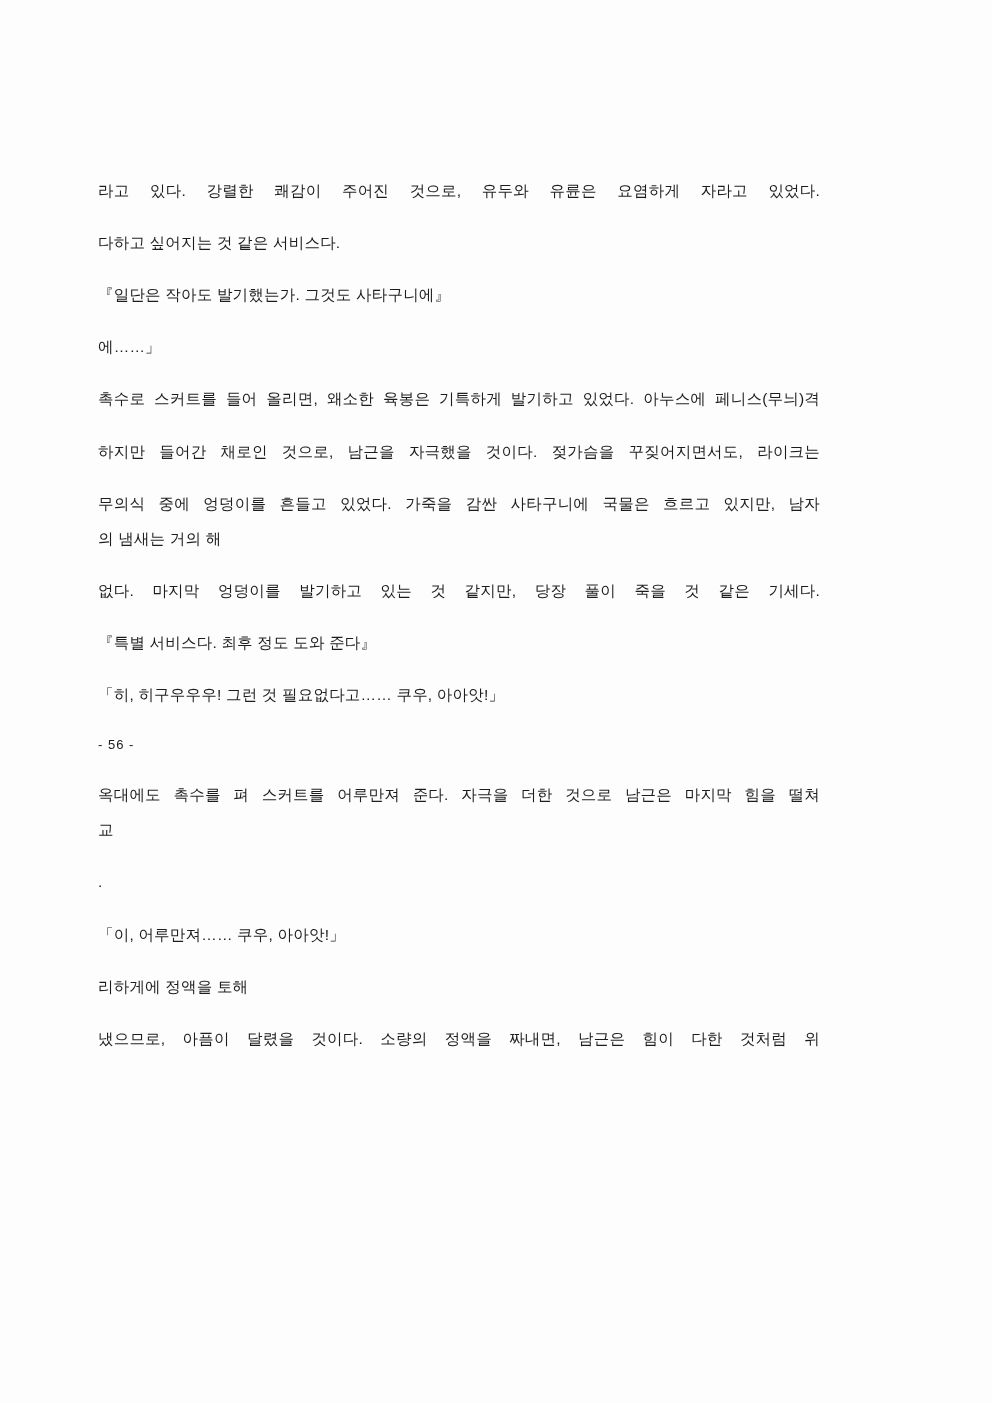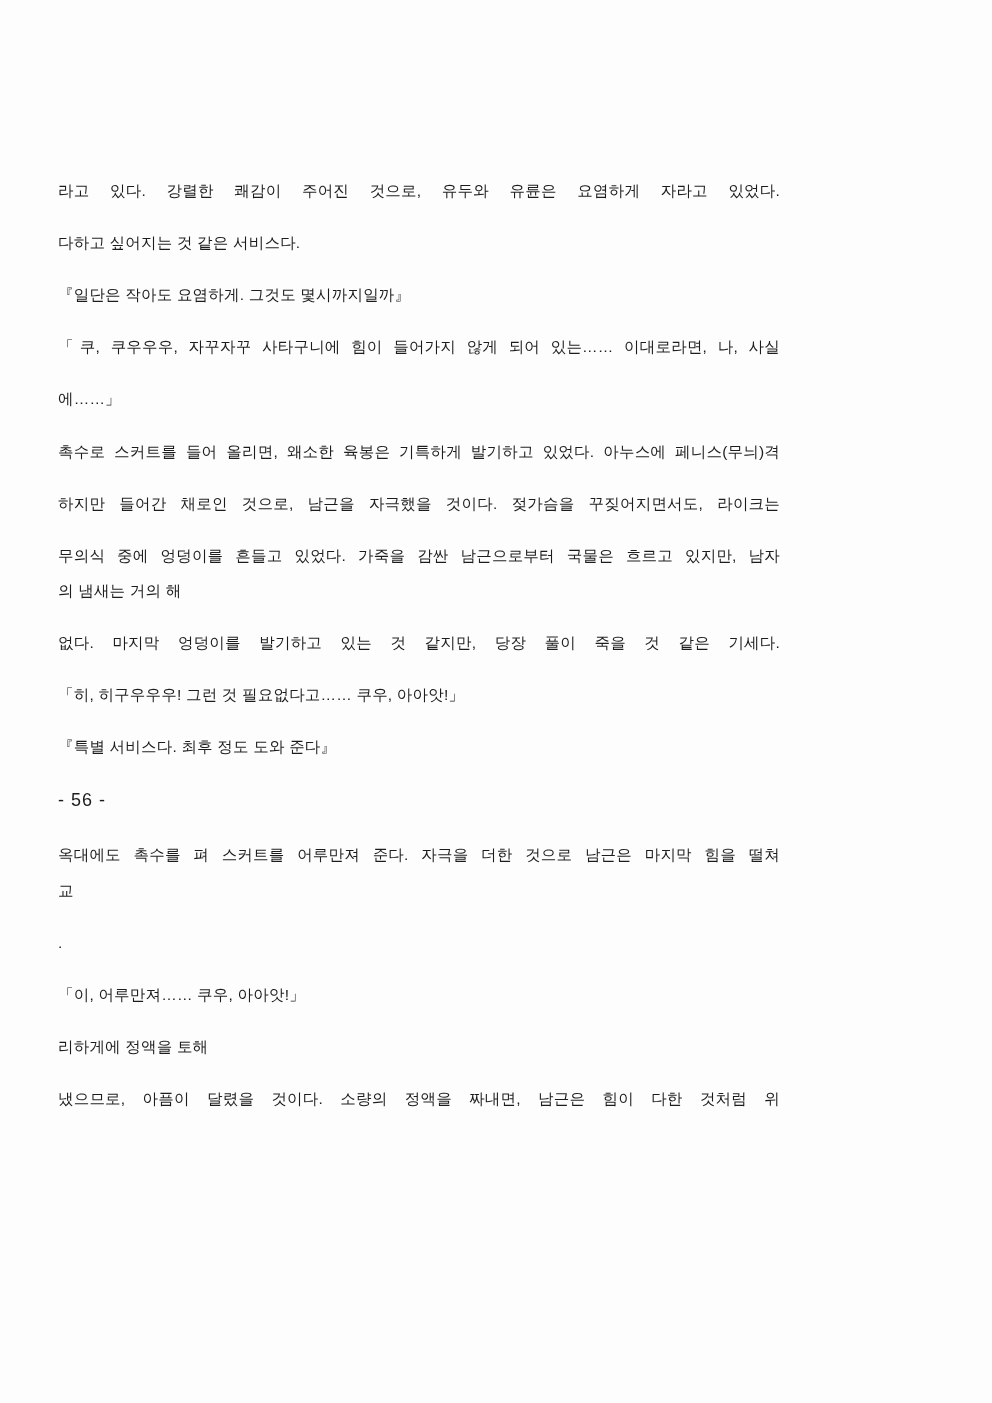--- a/index.html
+++ b/index.html
@@ -13,21 +13,21 @@
     font-family: "Liberation Sans", sans-serif;
     color: #1a1a1a;
     -webkit-font-smoothing: antialiased;
   }
   .page {
     position: relative;
     width: 992px;
     height: 1403px;
     background: #fdfdfd;
     box-sizing: border-box;
-    padding: 178px 133px 0 58px;
+    padding: 178px 133px 0 98px;
   }
   .doc-body {
     width: 722px;
   }
   .para {
     font-size: 15.5px;
     line-height: 1.62;
     letter-spacing: 0.2px;
     color: #1c1c1c;
     margin: 0 0 27px 0;
@@ -41,56 +41,55 @@
   }
   .para.justify-stretch {
     text-align: justify;
     text-align-last: justify;
   }
   .para.dot {
     font-size: 15.5px;
     margin-bottom: 27px;
   }
   .page-number {
-    font-size: 18px;
+    font-size: 13px;
     line-height: 1.62;
     color: #1c1c1c;
     margin: 0 0 27px 0;
     letter-spacing: 1px;
   }
 </style>
 </head>
 <body>
 
 <div class="page">
   <div class="doc-body">
 
     <p class="para justify-stretch">라고 있다. 강렬한 쾌감이 주어진 것으로, 유두와 유륜은 요염하게 자라고 있었다.</p>
 
     <p class="para">다하고 싶어지는 것 같은 서비스다.</p>
 
-    <p class="para">『일단은 작아도 요염하게. 그것도 몇시까지일까』</p>
+    <p class="para">『일단은 작아도 발기했는가. 그것도 사타구니에』</p>
 
-    <p class="para justify-stretch">「쿠, 쿠우우우, 자꾸자꾸 사타구니에 힘이 들어가지 않게 되어 있는…… 이대로라면, 나, 사실</p>
 
     <p class="para">에……」</p>
 
     <p class="para justify-stretch">촉수로 스커트를 들어 올리면, 왜소한 육봉은 기특하게 발기하고 있었다. 아누스에 페니스(무늬)격</p>
 
     <p class="para justify-stretch">하지만 들어간 채로인 것으로, 남근을 자극했을 것이다. 젖가슴을 꾸짖어지면서도, 라이크는</p>
 
-    <p class="para justify-stretch tight">무의식 중에 엉덩이를 흔들고 있었다. 가죽을 감싼 남근으로부터 국물은 흐르고 있지만, 남자</p>
+    <p class="para justify-stretch tight">무의식 중에 엉덩이를 흔들고 있었다. 가죽을 감싼 사타구니에 국물은 흐르고 있지만, 남자</p>
 
     <p class="para">의 냄새는 거의 해</p>
 
     <p class="para justify-stretch">없다. 마지막 엉덩이를 발기하고 있는 것 같지만, 당장 풀이 죽을 것 같은 기세다.</p>
 
+    <p class="para">『특별 서비스다. 최후 정도 도와 준다』</p>
+
     <p class="para">「히, 히구우우우! 그런 것 필요없다고…… 쿠우, 아아앗!」</p>
-
-    <p class="para">『특별 서비스다. 최후 정도 도와 준다』</p>
 
 
     <p class="page-number">- 56 -</p>
 
     <p class="para justify-stretch tight">옥대에도 촉수를 펴 스커트를 어루만져 준다. 자극을 더한 것으로 남근은 마지막 힘을 떨쳐</p>
 
     <p class="para">교</p>
 
     <p class="para dot">.</p>
 

